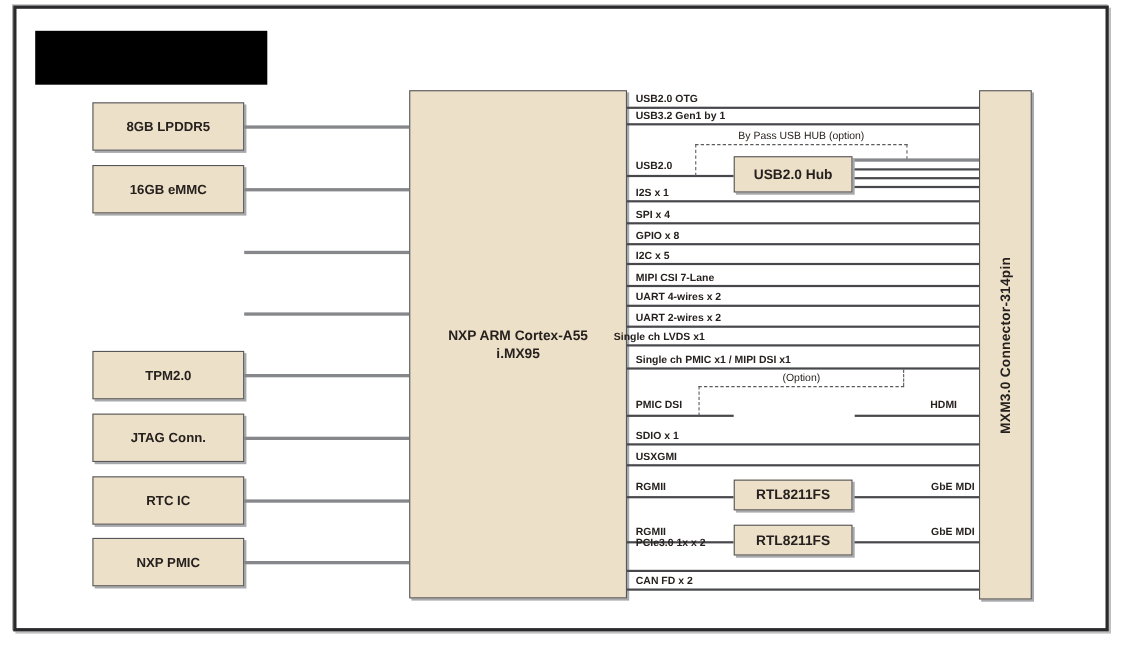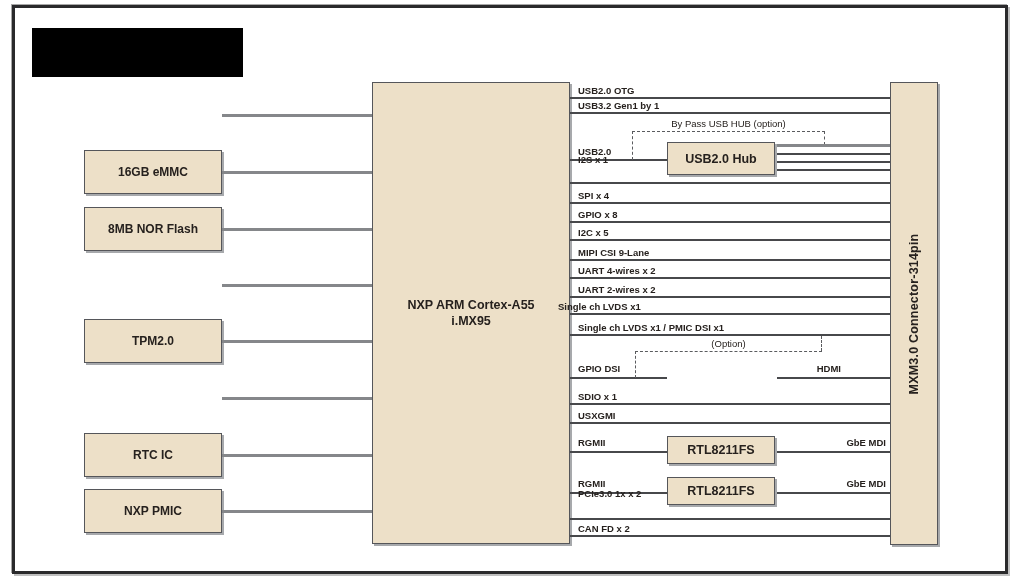--- a/index.html
+++ b/index.html
@@ -33,28 +33,31 @@
   .anno{position:absolute;font-size:9.5px;font-weight:400;text-align:center;height:12px;line-height:12px;}
 </style>
 </head>
 <body>
 
 <div id="stage">
   <div id="frame"></div>
 
   <div class="redacted"></div>
 
+  <div class="box devbox" style="top:93px">
+      <span>8GB LPDDR5</span>
+    </div>
   <div class="box devbox" style="top:150px">
       <span>16GB eMMC</span>
     </div>
-  <div class="box devbox" style="top:207px">
-      <span>8MB NOR Flash</span>
-    </div>
   <div class="box devbox" style="top:319px">
       <span>TPM2.0</span>
+    </div>
+  <div class="box devbox" style="top:376px">
+      <span>JTAG Conn.</span>
     </div>
   <div class="box devbox" style="top:489px">
       <span>NXP PMIC</span>
     </div>
   <div class="box devbox" style="top:433px">
       <span>RTC IC</span>
     </div>
 
   <div class="gline" style="left:222px;top:114px;width:150px"></div>
   <div class="gline" style="left:222px;top:171px;width:150px"></div>
@@ -79,48 +82,48 @@
   <div class="hline" style="left:570px;top:97px;width:320px"></div>
   <div class="buslabel" style="left:578px;top:85px">USB2.0 OTG</div>
 
   <div class="hline" style="left:570px;top:112px;width:320px"></div>
   <div class="buslabel" style="left:578px;top:100px">USB3.2 Gen1 by 1</div>
 
   <div class="hline" style="left:570px;top:159px;width:97px"></div>
   <div class="buslabel" style="left:578px;top:146px">USB2.0</div>
 
   <div class="hline" style="left:570px;top:182px;width:320px"></div>
-  <div class="buslabel" style="left:578px;top:154px">I2S x 1</div>
+  <div class="buslabel" style="left:578px;top:170px">I2S x 1</div>
 
   <div class="hline" style="left:570px;top:202px;width:320px"></div>
   <div class="buslabel" style="left:578px;top:190px">SPI x 4</div>
 
   <div class="hline" style="left:570px;top:221px;width:320px"></div>
   <div class="buslabel" style="left:578px;top:209px">GPIO x 8</div>
 
   <div class="hline" style="left:570px;top:239px;width:320px"></div>
   <div class="buslabel" style="left:578px;top:227px">I2C x 5</div>
 
   <div class="hline" style="left:570px;top:259px;width:320px"></div>
-  <div class="buslabel" style="left:578px;top:247px">MIPI CSI 9-Lane</div>
+  <div class="buslabel" style="left:578px;top:247px">MIPI CSI 7-Lane</div>
 
   <div class="hline" style="left:570px;top:277px;width:320px"></div>
   <div class="buslabel" style="left:578px;top:265px">UART 4-wires x 2</div>
 
   <div class="hline" style="left:570px;top:296px;width:320px"></div>
   <div class="buslabel" style="left:578px;top:284px">UART 2-wires x 2</div>
 
   <div class="hline" style="left:570px;top:313px;width:320px"></div>
   <div class="buslabel" style="left:558px;top:301px">Single ch LVDS x1</div>
 
   <div class="hline" style="left:570px;top:334px;width:320px"></div>
-  <div class="buslabel" style="left:578px;top:322px">Single ch LVDS x1 / PMIC DSI x1</div>
+  <div class="buslabel" style="left:578px;top:322px">Single ch PMIC x1 / MIPI DSI x1</div>
 
   <div class="hline" style="left:570px;top:377px;width:97px"></div>
-  <div class="buslabel" style="left:578px;top:363px">GPIO DSI</div>
+  <div class="buslabel" style="left:578px;top:363px">PMIC DSI</div>
 
   <div class="hline" style="left:570px;top:403px;width:320px"></div>
   <div class="buslabel" style="left:578px;top:391px">SDIO x 1</div>
 
   <div class="hline" style="left:570px;top:422px;width:320px"></div>
   <div class="buslabel" style="left:578px;top:410px">USXGMI</div>
 
   <div class="hline" style="left:570px;top:451px;width:97px"></div>
   <div class="buslabel" style="left:578px;top:437px">RGMII</div>
 
@@ -145,21 +148,21 @@
   <div class="box" style="left:667px;top:142px;width:108px;height:33px">
     <span class="chip">USB2.0 Hub</span>
   </div>
 
   <div class="dash-h" style="left:635px;top:351px;width:187px"></div>
   <div class="dash-v" style="left:635px;top:351px;height:27px"></div>
   <div class="dash-v" style="left:821px;top:336px;height:15px"></div>
   <div class="anno" style="left:635px;top:338px;width:187px">(Option)</div>
 
   <div class="hline" style="left:777px;top:377px;width:113px"></div>
-  <div class="rlabel" style="left:741px;top:363px">HDMI</div>
+  <div class="rlabel" style="left:770px;top:363px">HDMI</div>
 
   <div class="hline" style="left:775px;top:451px;width:115px"></div>
   <div class="rlabel" style="left:786px;top:437px">GbE MDI</div>
   <div class="box" style="left:667px;top:436px;width:108px;height:28px">
     <span class="chip">RTL8211FS</span>
   </div>
 
   <div class="hline" style="left:775px;top:492px;width:115px"></div>
   <div class="rlabel" style="left:786px;top:478px">GbE MDI</div>
   <div class="box" style="left:667px;top:477px;width:108px;height:28px">

